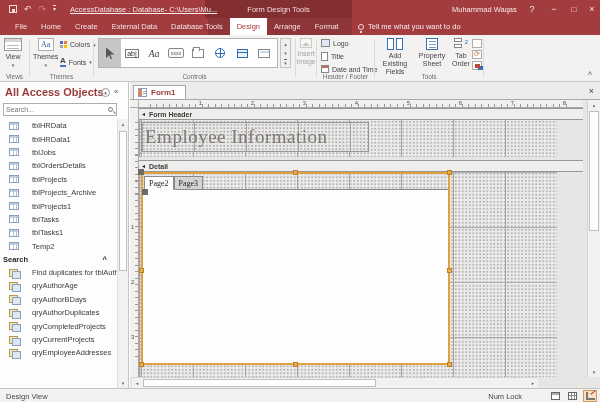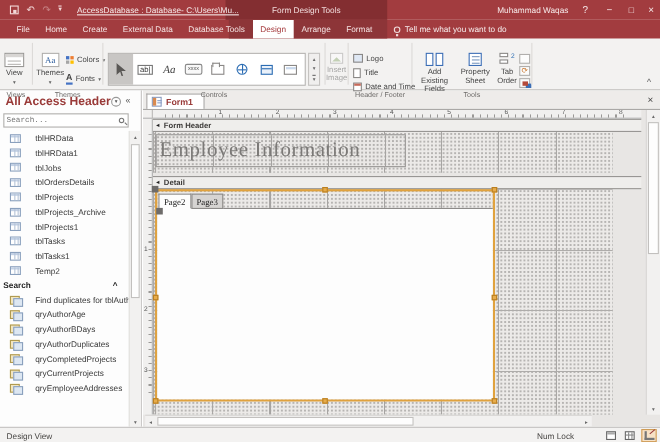--- a/index.html
+++ b/index.html
@@ -25,21 +25,21 @@
   .ctxband-tabs { position:absolute; left:208px; top:0; width:144px; height:17px; background:#8D3538; }
   .tabs { position:absolute; left:8px; top:0; height:17px; display:flex; z-index:2; }
   .tab { padding:0 7px; display:flex; align-items:center; color:#f4e2e2; font-size:7.5px; white-space:nowrap; }
   .tab.active { background:#fff; color:#A4373A; }
   .tellme { position:absolute; left:358px; top:0; height:17px; display:flex; align-items:center; gap:4px; color:#f6ecec; font-size:7.5px; z-index:2; }
   .bulb { width:6px; height:6px; border:1px solid #f0dcdc; border-radius:50%; position:relative; }
   .bulb::after { content:""; position:absolute; left:1px; top:6px; width:2px; height:2px; background:#f0dcdc; }
 
   
   .ribbon { position:absolute; left:0; top:35px; width:600px; height:47px; background:#f3f2f1; border-bottom:1px solid #c9c7c5; z-index:28; }
-  .rgroup { position:absolute; top:0; height:46px;margin-top:10px; }
+  .rgroup { position:absolute; top:0; height:46px; }
   .glabel { position:absolute; bottom:1px; left:0; right:0; text-align:center; font-size:6.5px; color:#6e6c6a; white-space:nowrap; }
   .gsep { position:absolute; top:4px; height:38px; width:1px; background:#dcdad8; }
   .bigbtn { position:absolute; display:flex; flex-direction:column; align-items:center; font-size:7px; color:#444; text-align:center; line-height:8px; }
   .smallbtn { position:absolute; display:flex; align-items:center; gap:3px; font-size:7px; color:#444; white-space:nowrap; }
   .caret { font-size:5px; color:#666; }
   .win-icon { width:18px; height:13px; border:1px solid #9a9896; background:#fff; position:relative; margin-bottom:2px; }
   .win-icon::before { content:""; position:absolute; left:0; top:0; right:0; height:3px; background:#d8d6d4; }
   .win-icon::after { content:""; position:absolute; left:2px; top:6px; width:12px; height:1px; background:#b8b6b4; box-shadow:0 3px 0 #b8b6b4; }
   .themes-icon { width:16px; height:13px; border:1px solid #b0aeac; background:#fff; margin-bottom:2px; font-family:"Liberation Serif",serif; font-size:8px; color:#2f5f9e; line-height:11px; }
   .colors-icon { width:7px; height:7px; display:grid; grid-template-columns:3px 3px; gap:1px; }
@@ -83,21 +83,21 @@
   .mini.m3::after { content:""; position:absolute; left:2px; top:2px; width:5px; height:4px; background:#b54a3a; box-shadow:3px 2px 0 #3b6db5; }
   .ribbon-collapse { position:absolute; right:8px; bottom:3px; color:#777; font-size:7px; font-weight:bold; }
 
   
   .navpane { position:absolute; left:0; top:82px; width:129px; height:306px; background:#fdfdfd; border-right:1px solid #c6c4c2; overflow:hidden; z-index:10; }
   .nav-title { position:absolute; left:5px; top:4px; font-size:11px; font-weight:bold; color:#9A3B39; white-space:nowrap; }
   .nav-hdr-ico { position:absolute; top:6px; color:#555; }
   .nav-dd { left:101px; width:9px; height:9px; border:1px solid #999; border-radius:50%; font-size:5px; display:flex; align-items:center; justify-content:center; }
   .nav-shutter { left:114px; font-size:8px; top:5px; color:#555; }
   .nav-search { position:absolute; left:3px; top:21px; width:114px; height:13px; border:1px solid #b0aeac; background:#fff; }
-  .nav-search input { position:absolute; left:2px; top:1px; width:96px; height:9px; border:none; outline:none; font-size:7px; font-family:Liberation Mono, monospace; color:#555; background:transparent; }
+  .nav-search input { position:absolute; left:2px; top:1px; width:96px; height:9px; border:none; outline:none; font-size:7px; font-family:Liberation Sans, sans-serif; color:#555; background:transparent; }
   .mag { position:absolute; right:3px; top:3px; width:5px; height:5px; border:1px solid #777; border-radius:50%; }
   .mag::after { content:""; position:absolute; left:4px; top:4px; width:3px; height:1px; background:#777; transform:rotate(45deg); }
   .nav-list { position:absolute; left:0; top:37px; width:117px; bottom:0; overflow:hidden; }
   .nav-item { height:13.4px; display:flex; align-items:center; gap:13px; padding-left:9px; font-size:7.5px; color:#3a3a3a; white-space:nowrap; }
   .nav-section { height:13px; display:flex; align-items:center; justify-content:space-between; padding:0 10px 0 3px; font-size:7.5px; font-weight:bold; color:#1f1f1f; }
   .tbl-ico { flex:0 0 10px; width:10px; height:8px; border:1px solid #8aa0bd; background:#fff; position:relative; }
   .tbl-ico::before { content:""; position:absolute; left:0; top:0; right:0; height:2px; background:#c3d1e5; }
   .tbl-ico::after { content:""; position:absolute; left:3px; top:0; width:1px; height:6px; background:#b5c4d8; box-shadow:3px 0 0 #b5c4d8; }
   .qry-ico { flex:0 0 10px; width:10px; height:8px; position:relative; }
   .qry-ico::before { content:""; position:absolute; left:0; top:0; width:7px; height:6px; border:1px solid #b09a50; background:#f2e6c0; }
@@ -360,21 +360,21 @@
       <span class="mini m3"></span>
     </div>
     <div class="glabel">Tools</div>
   </div>
   <div class="gsep" style="left:483px;"></div>
 
   <span class="ribbon-collapse">^</span>
 </div>
 
 <div class="navpane">
-  <span class="nav-title">All Access Header</span>
+  <span class="nav-title">All Access Objects</span>
   <span class="nav-hdr-ico nav-dd">▾</span>
   <span class="nav-hdr-ico nav-shutter">«</span>
   <div class="nav-search">
     <input placeholder="Search..." style="">
     <span class="mag"></span>
   </div>
   <div class="nav-list">
     <div>
 
     <div class="nav-item">

